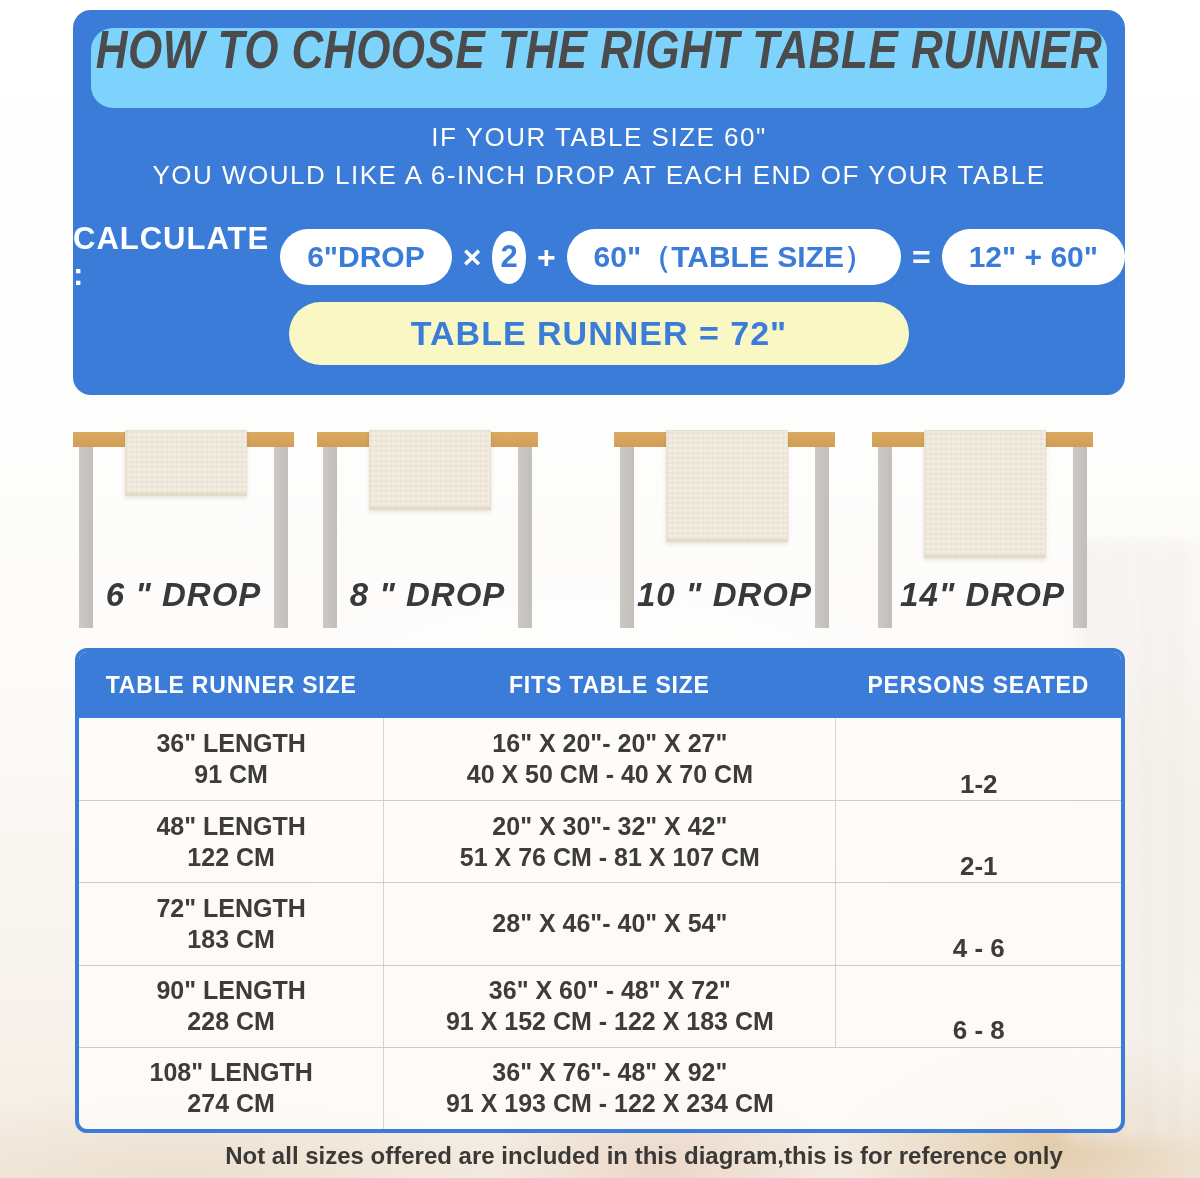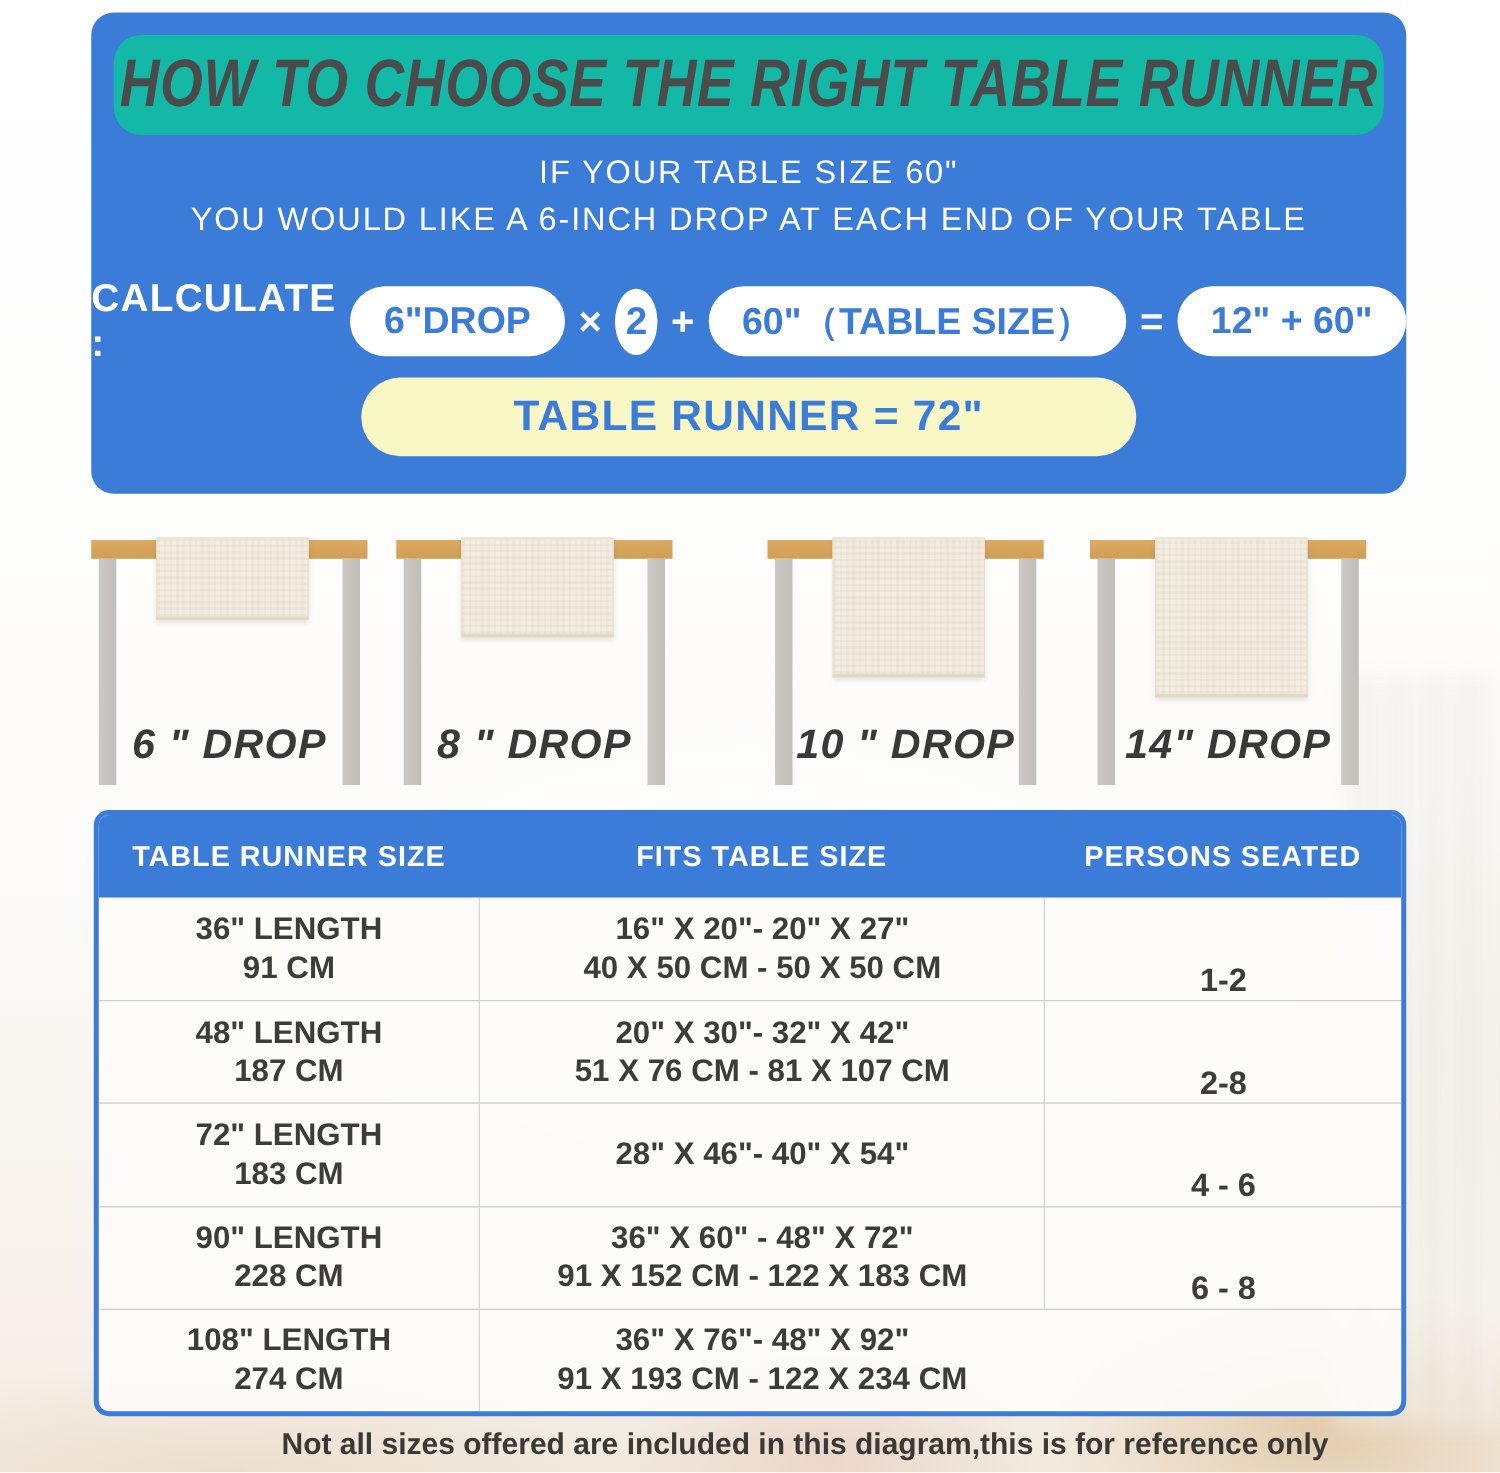--- a/index.html
+++ b/index.html
@@ -28,22 +28,22 @@
     filter:blur(9px); opacity:0.65;
   }
 
   
   .header-panel {
     position:absolute; left:73px; top:10px; width:1052px; height:385px;
     background:#3a7cd8; border-radius:18px;
   }
   .title-box {
     position:absolute; left:18px; right:18px; top:18px; height:80px;
-    background:#14b8a6; border-radius:22px;
-    display:flex; align-items:center; justify-content:center;
+    background:#7dd3fc; border-radius:22px;
+    display:flex; justify-content:center;
   }
   .title-box h1 {
     font-size:44px; font-weight:bold; font-style:italic; color:#4b4b4b;
     white-space:nowrap; transform:scale(1.0,1.22); letter-spacing:0.5px;
   }
   .sub { position:absolute; width:100%; text-align:center; color:#ffffff; }
   .sub1 { top:112px; font-size:26px; letter-spacing:1.5px; }
   .sub2 { top:150px; font-size:26px; letter-spacing:1.5px; }
 
   .calc-row {
@@ -203,38 +203,38 @@
     </div>
     <div class="size-body">
 
       <div class="t-row">
         <div class="cell c1">
           <span>36" LENGTH</span>
           <span>91 CM</span>
         </div>
         <div class="cell c2">
           <span>16" X 20"- 20" X 27"</span>
-          <span>40 X 50 CM - 50 X 50 CM</span>
+          <span>40 X 50 CM - 40 X 70 CM</span>
         </div>
         <div class="cell c3">
           <span>1-2</span>
         </div>
       </div>
 
       <div class="t-row">
         <div class="cell c1">
           <span>48" LENGTH</span>
-          <span>187 CM</span>
+          <span>122 CM</span>
         </div>
         <div class="cell c2">
           <span>20" X 30"- 32" X 42"</span>
           <span>51 X 76 CM - 81 X 107 CM</span>
         </div>
         <div class="cell c3">
-          <span>2-8</span>
+          <span>2-1</span>
         </div>
       </div>
 
       <div class="t-row">
         <div class="cell c1">
           <span>72" LENGTH</span>
           <span>183 CM</span>
         </div>
         <div class="cell c2">
           <span>28" X 46"- 40" X 54"</span>

